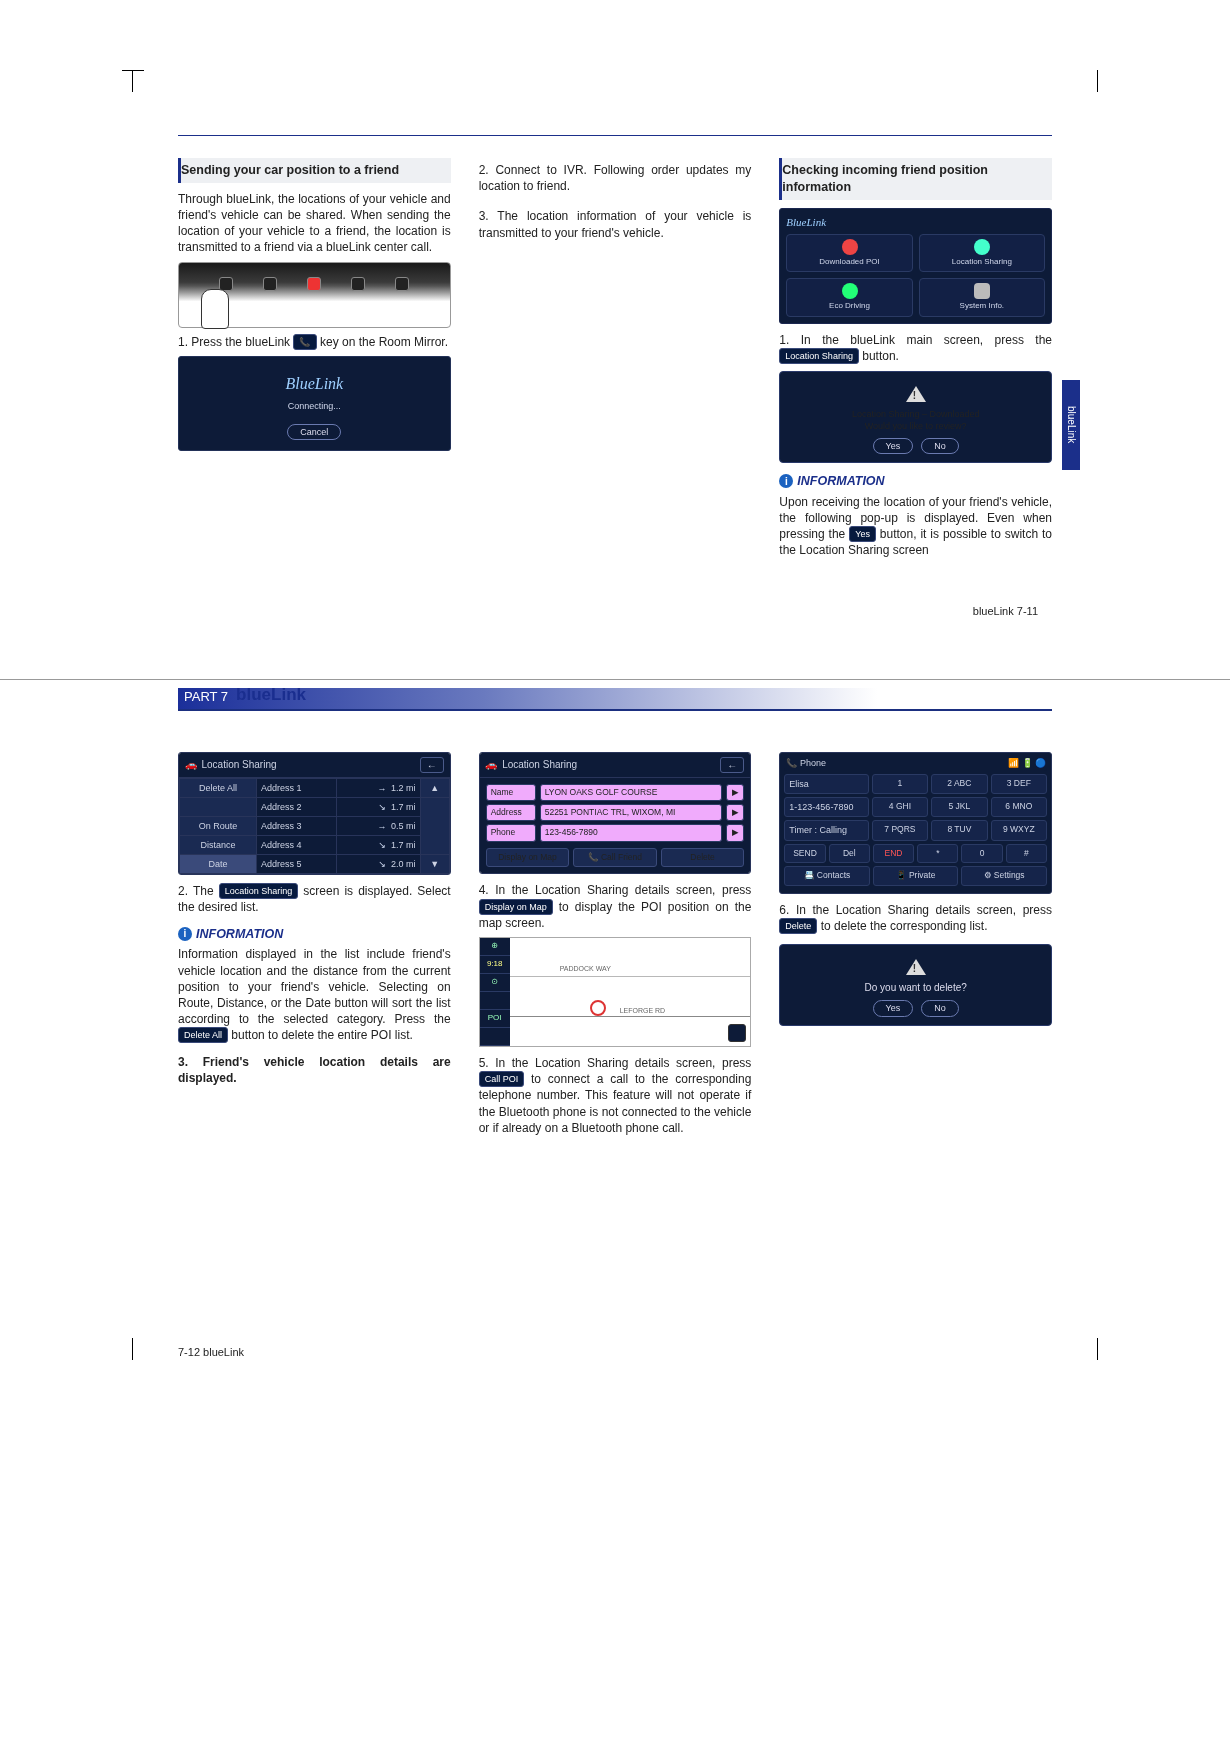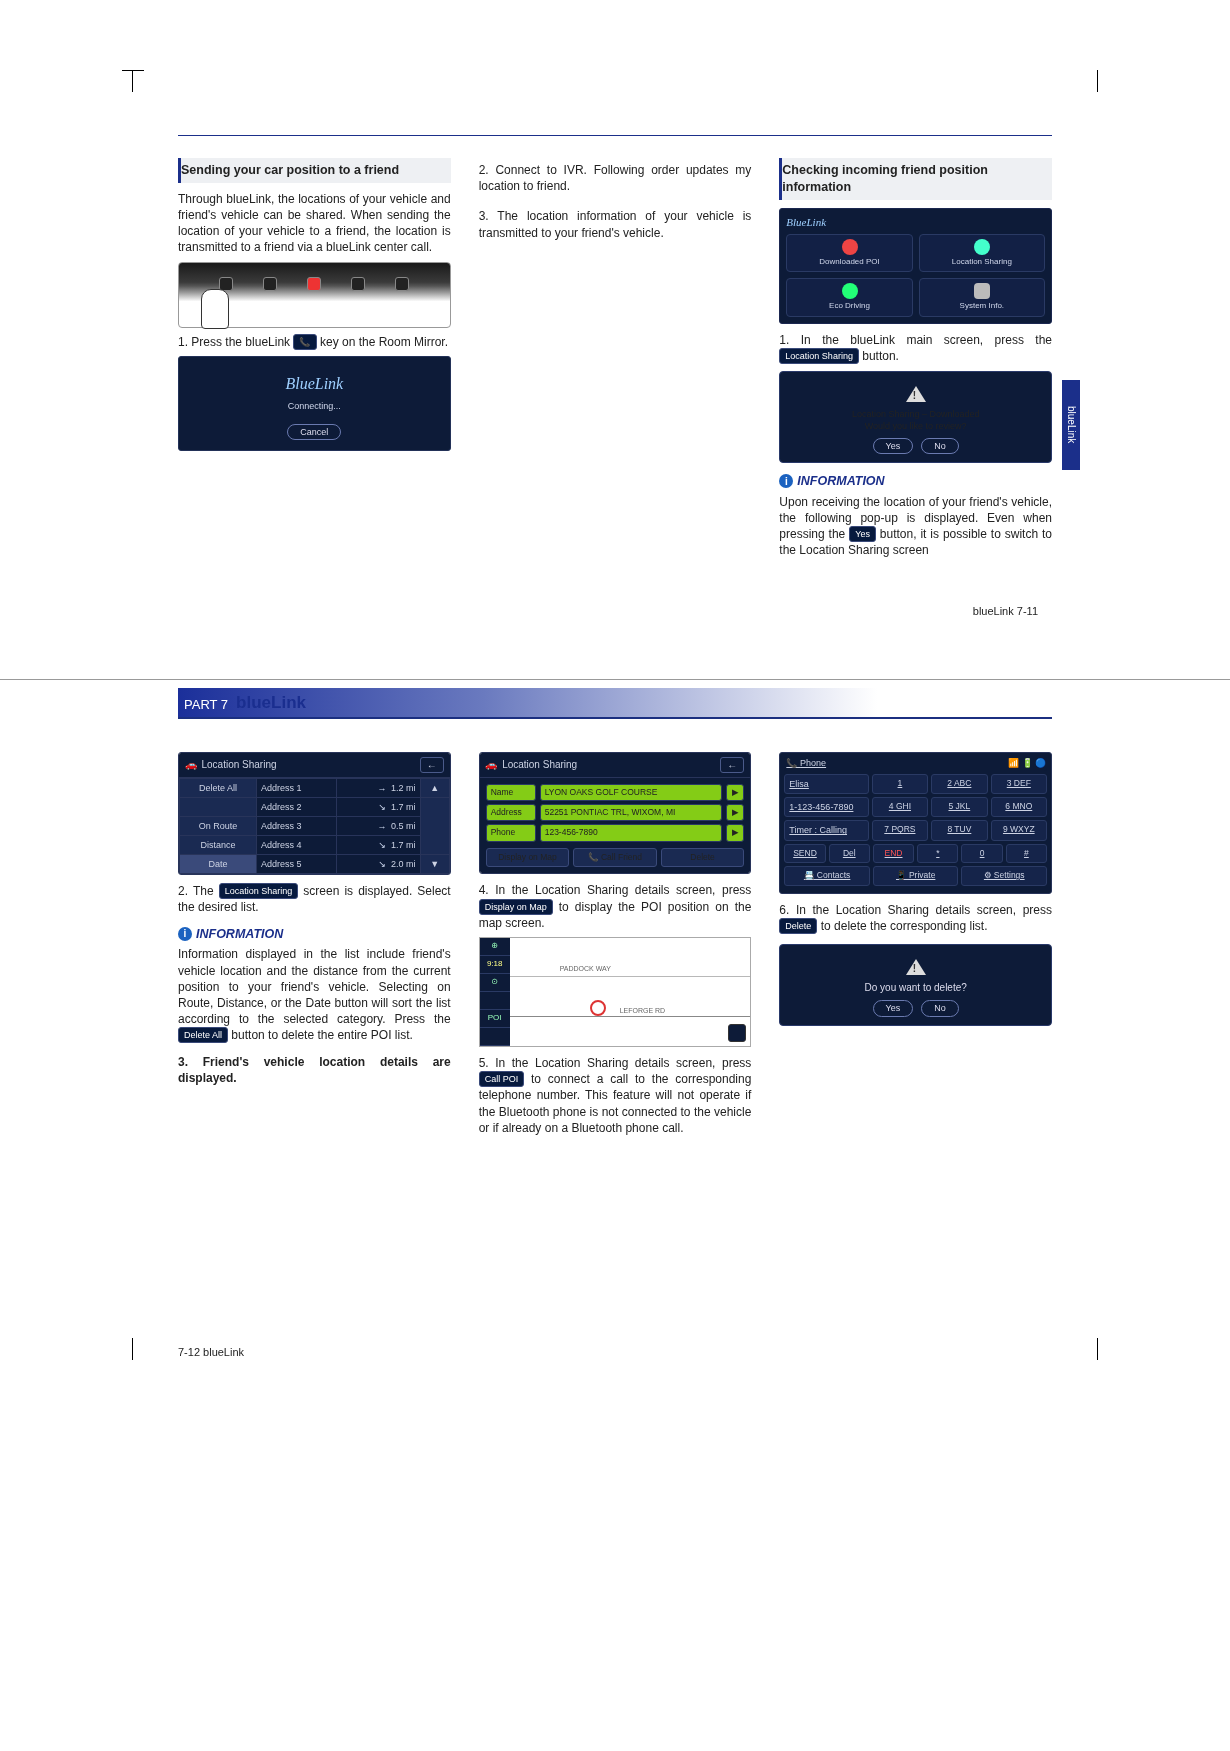--- a/index.html
+++ b/index.html
@@ -31,21 +31,21 @@
   .crop-tl { top: 70px; left: 132px; border-left: 1.5px solid #000; }
   .crop-tl::after { content:""; position:absolute; left:-11px; top:0; width:22px; border-top:1.5px solid #000; }
   .crop-tr2 { position:absolute; top:70px; right:132px; width:22px; height:22px; border-right:1.5px solid #000; }
   .crop-bl2 { position:absolute; bottom:40px; left:132px; width:22px; height:22px; border-left:1.5px solid #000; }
   .crop-br2 { position:absolute; bottom:40px; right:132px; width:22px; height:22px; border-right:1.5px solid #000; }
 
   
   .part-header {
     position: absolute;
     left: 178px; right: 178px; top: 8px;
-    height: 31px;
+    height: 23px;
     border-bottom: 2px solid #1b2f80;
     padding-left: 6px;
     background: linear-gradient(90deg, #1b2f9a 0%, #6a7abf 35%, #fff 80%);
     display:flex; align-items:flex-end;
   }
   .part-header .p7 { color:#fff; font-size:13px; margin-right:8px; padding-bottom:3px;}
   .part-header .bl { color:#1a2e8f; font-weight:bold; font-size:17px; padding-bottom:2px;}
   .side-tab {
     position:absolute; right: 150px; top: 380px;
     width: 18px; height: 90px;
@@ -154,39 +154,39 @@
   table.ls th, table.ls td{
     border:1px solid #28345a; padding:3px 4px; font-size:9px; font-weight:normal;
   }
   table.ls .side{background:#1a2a52;text-align:center;}
   .ls-wrap{border:1px solid #28345a;border-radius:3px;overflow:hidden;margin-bottom:8px;}
   .ls-titlebar{background:#0d1b38;color:#cdd3e4;display:flex;align-items:center;gap:4px;padding:4px 6px;font-size:10px;border-bottom:1px solid #28345a;}
   .ls-titlebar .back{margin-left:auto;border:1px solid #4a5a8a;border-radius:3px;padding:0 6px;}
   .arrow-icon{display:inline-block;width:18px;text-align:center;color:#cfd9f0;}
 
   .detail-row{display:grid;grid-template-columns:50px 1fr 18px;gap:4px;margin-bottom:3px;}
-  .detail-row span{background:#84cc16;border:1px solid #2a3a64;border-radius:3px;padding:2px 4px;font-size:8.5px;}
+  .detail-row span{background:#f0abfc;border:1px solid #2a3a64;border-radius:3px;padding:2px 4px;font-size:8.5px;}
   .detail-row .play{display:flex;align-items:center;justify-content:center;}
   .btnbar{display:flex;gap:4px;margin-top:6px;}
   .btnbar span{flex:1;text-align:center;border:1px solid #3a4a7a;border-radius:3px;background:#1a2a52;padding:3px 2px;font-size:8.5px;}
 
   
   .map{height:110px;background:#fff;border:1px solid #aaa;position:relative;margin-bottom:8px;}
   .map .side{position:absolute;left:0;top:0;bottom:0;width:30px;background:#0d1b38;display:flex;flex-direction:column;}
   .map .side div{flex:1;border-bottom:1px solid #2a3a64;color:#9fb;display:flex;align-items:center;justify-content:center;font-size:8px;}
   .map .road1{position:absolute;left:30px;right:0;top:38px;border-top:1.5px solid #b8b8b8;}
   .map .road2{position:absolute;left:30px;right:0;top:78px;border-top:1.5px solid #888;}
   .map .pin{position:absolute;left:110px;top:62px;width:16px;height:16px;border:2px solid #d33;border-radius:50%;}
   .map .lbl1{position:absolute;left:80px;top:26px;font-size:7px;color:#666;}
   .map .lbl2{position:absolute;left:140px;top:68px;font-size:7px;color:#666;}
   .map .compass{position:absolute;right:4px;bottom:4px;width:18px;height:18px;border:1px solid #333;border-radius:3px;background:#0d1b38;}
 
   
   .phone{background:#0d1b38;border:1px solid #28345a;border-radius:3px;padding:4px;color:#cdd3e4;font-size:9px;margin-bottom:8px;}
-  .phone .row{display:flex;gap:3px;margin-bottom:3px;text-decoration:underline;}
+  .phone .row{display:flex;gap:3px;margin-bottom:3px;}
   .phone .row>div{border:1px solid #2a3a64;border-radius:3px;padding:3px 4px;background:#15244a;}
   .phone .info{flex:1.6;}
   .phone .key{flex:1;text-align:center;font-size:8.5px;}
   .phone .end{color:#f55;}
 
 </style>
 </head>
 <body>
 
 <div class="page page1">

